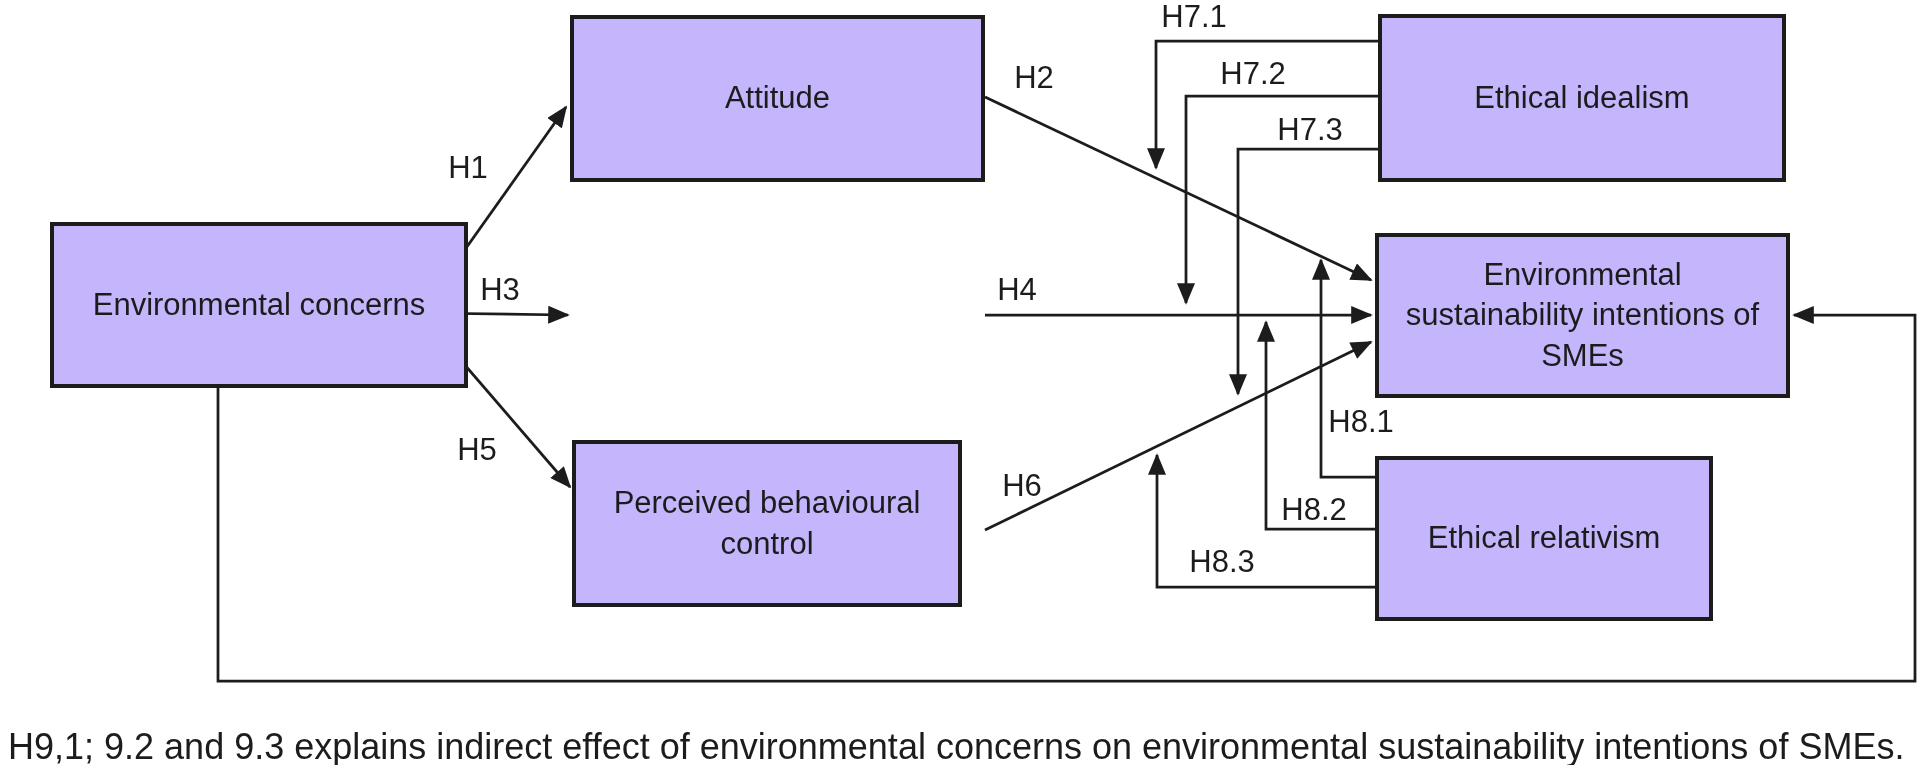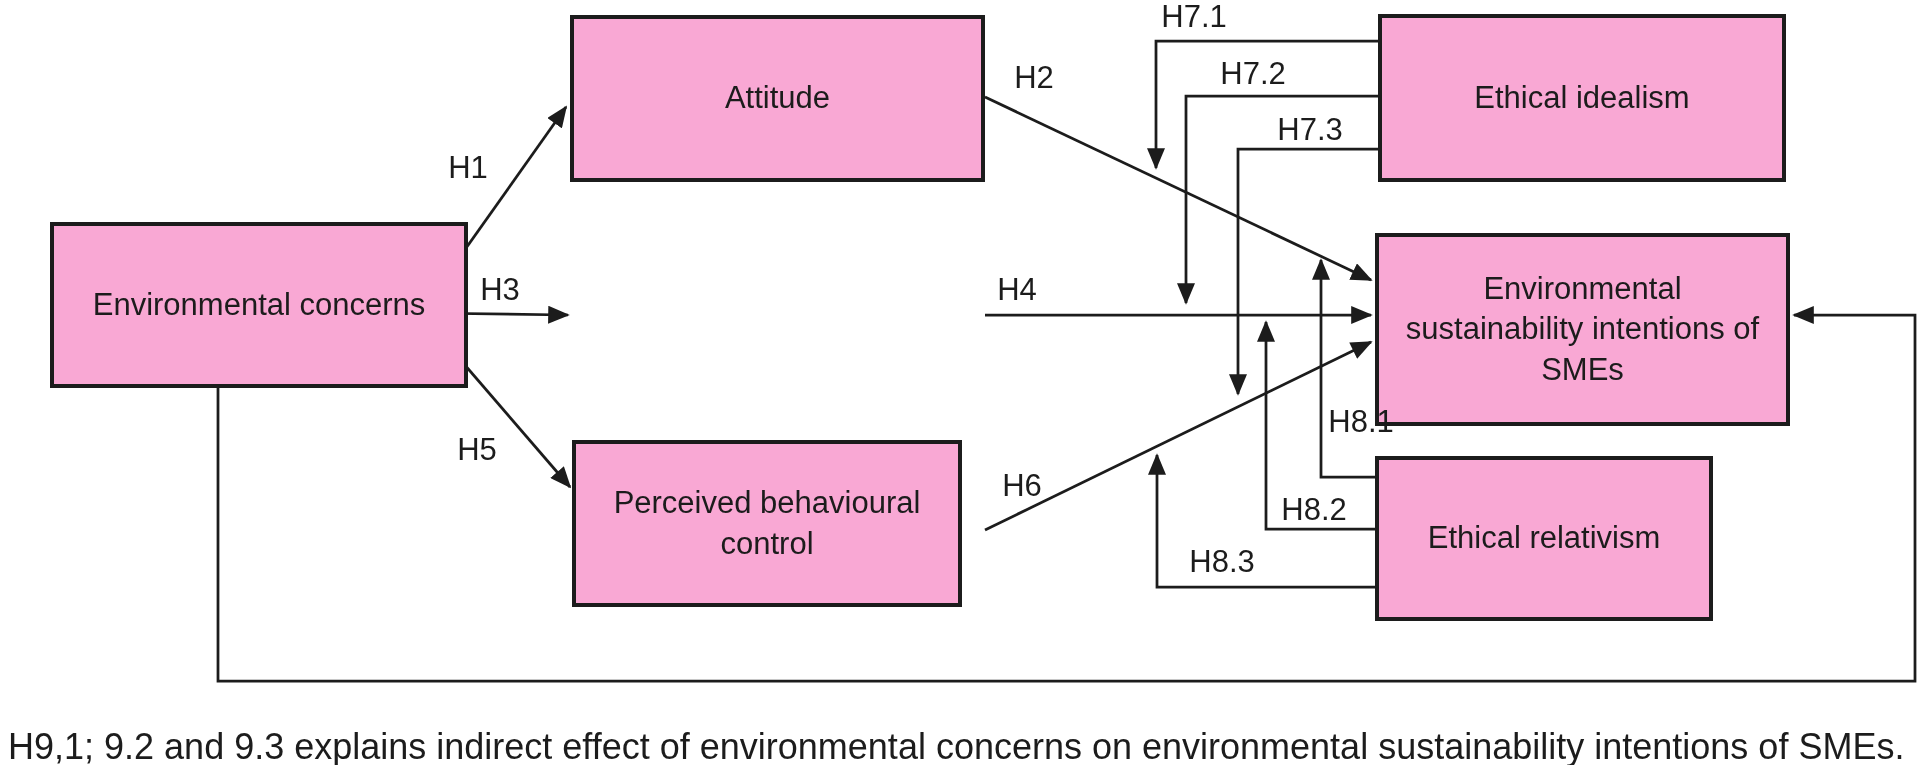--- a/index.html
+++ b/index.html
@@ -25,21 +25,21 @@
   }
   #arrows-layer path {
     fill: none;
     stroke: #1c1c1c;
     stroke-width: 2.75;
   }
   .box {
     position: absolute;
     box-sizing: border-box;
     border: 4px solid #1c1c1c;
-    background: #f9a8d4;
+    background: #c4b5fd;
     display: flex;
     align-items: center;
     justify-content: center;
     text-align: center;
     font-size: 31px;
     line-height: 1.3;
     white-space: pre-line;
     padding: 0 4px;
   }
   .hlabel {
@@ -92,21 +92,21 @@
   <div class="box" style="left:2px;  top:222px; width:418px; height:166px;margin-left:48px;">Environmental concerns</div>
 
   <div class="box" style="left:570px; top:15px;  width:415px; height:167px;">Attitude</div>
 
 
   <div class="box" style="left:572px; top:440px; width:390px; height:167px;">Perceived behavioural
 control</div>
 
   <div class="box" style="left:1378px; top:14px;  width:408px; height:168px;text-align:right;">Ethical idealism</div>
 
-  <div class="box" style="left:1375px; top:233px; width:415px; height:193px;">Environmental
+  <div class="box" style="left:1375px; top:233px; width:415px; height:165px;">Environmental
 sustainability intentions of
 SMEs</div>
 
   <div class="box" style="left:1375px; top:456px; width:338px; height:165px;">Ethical relativism</div>
 
   <div class="hlabel" style="left:468px;  top:168px;">H1</div>
   <div class="hlabel" style="left:1034px; top:78px;">H2</div>
   <div class="hlabel" style="left:500px;  top:290px;">H3</div>
   <div class="hlabel" style="left:1017px; top:290px;">H4</div>
   <div class="hlabel" style="left:477px;  top:450px;">H5</div>

